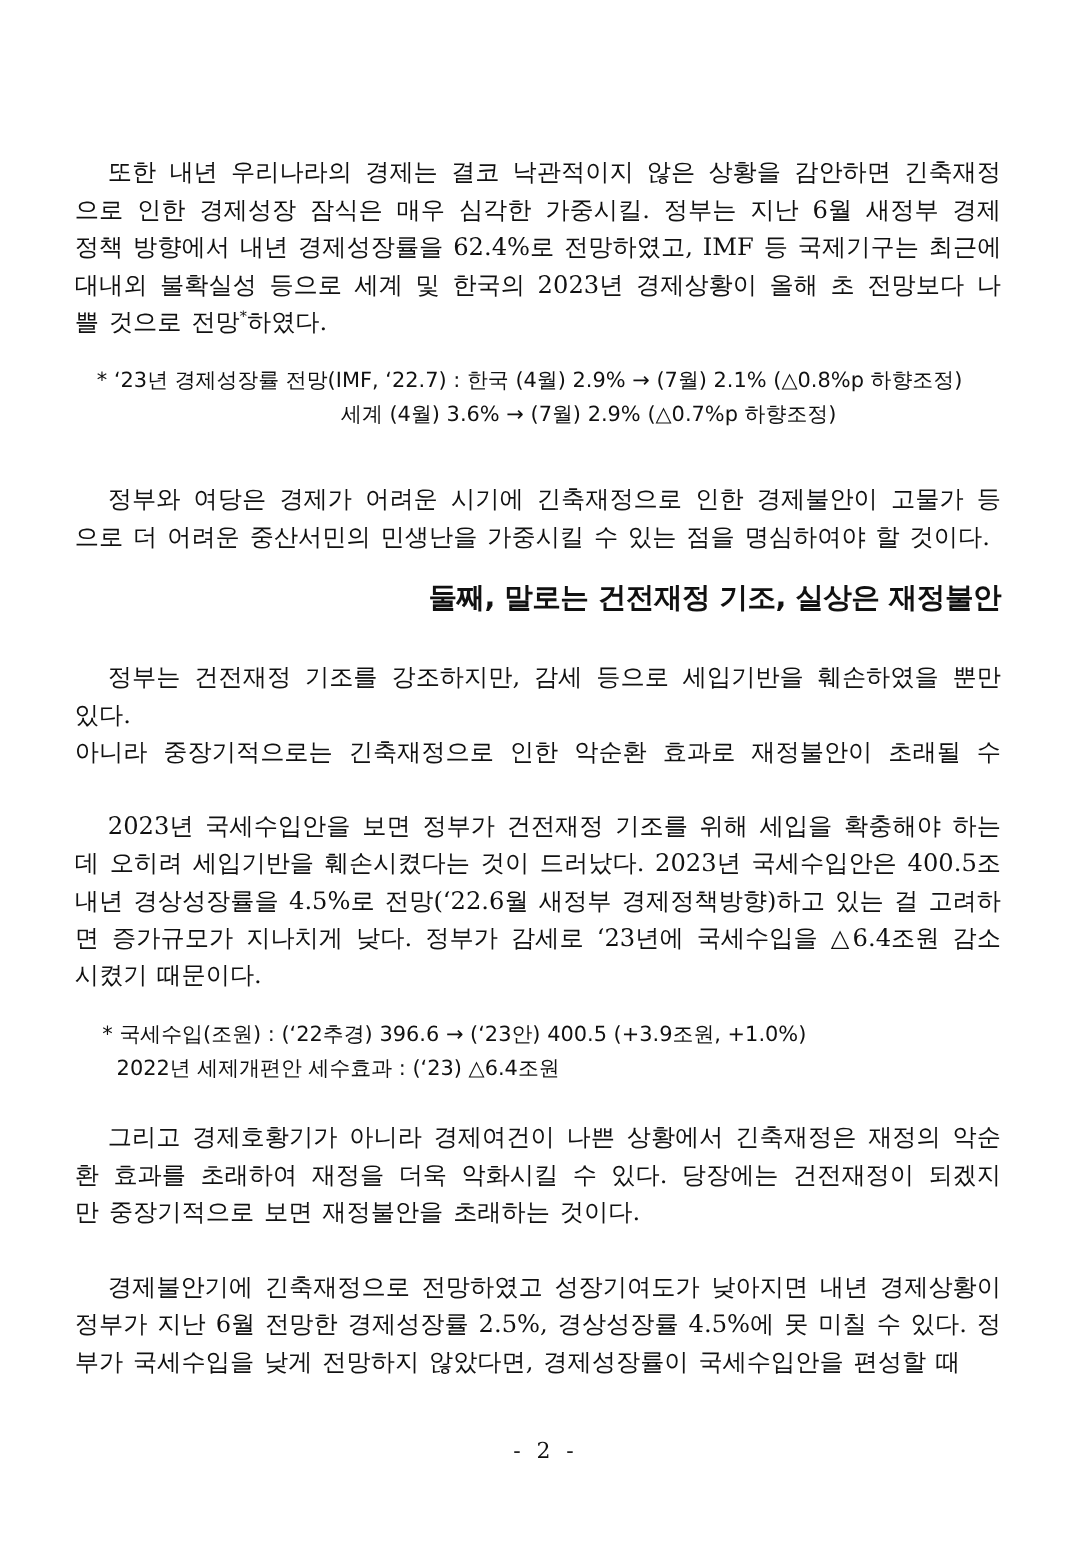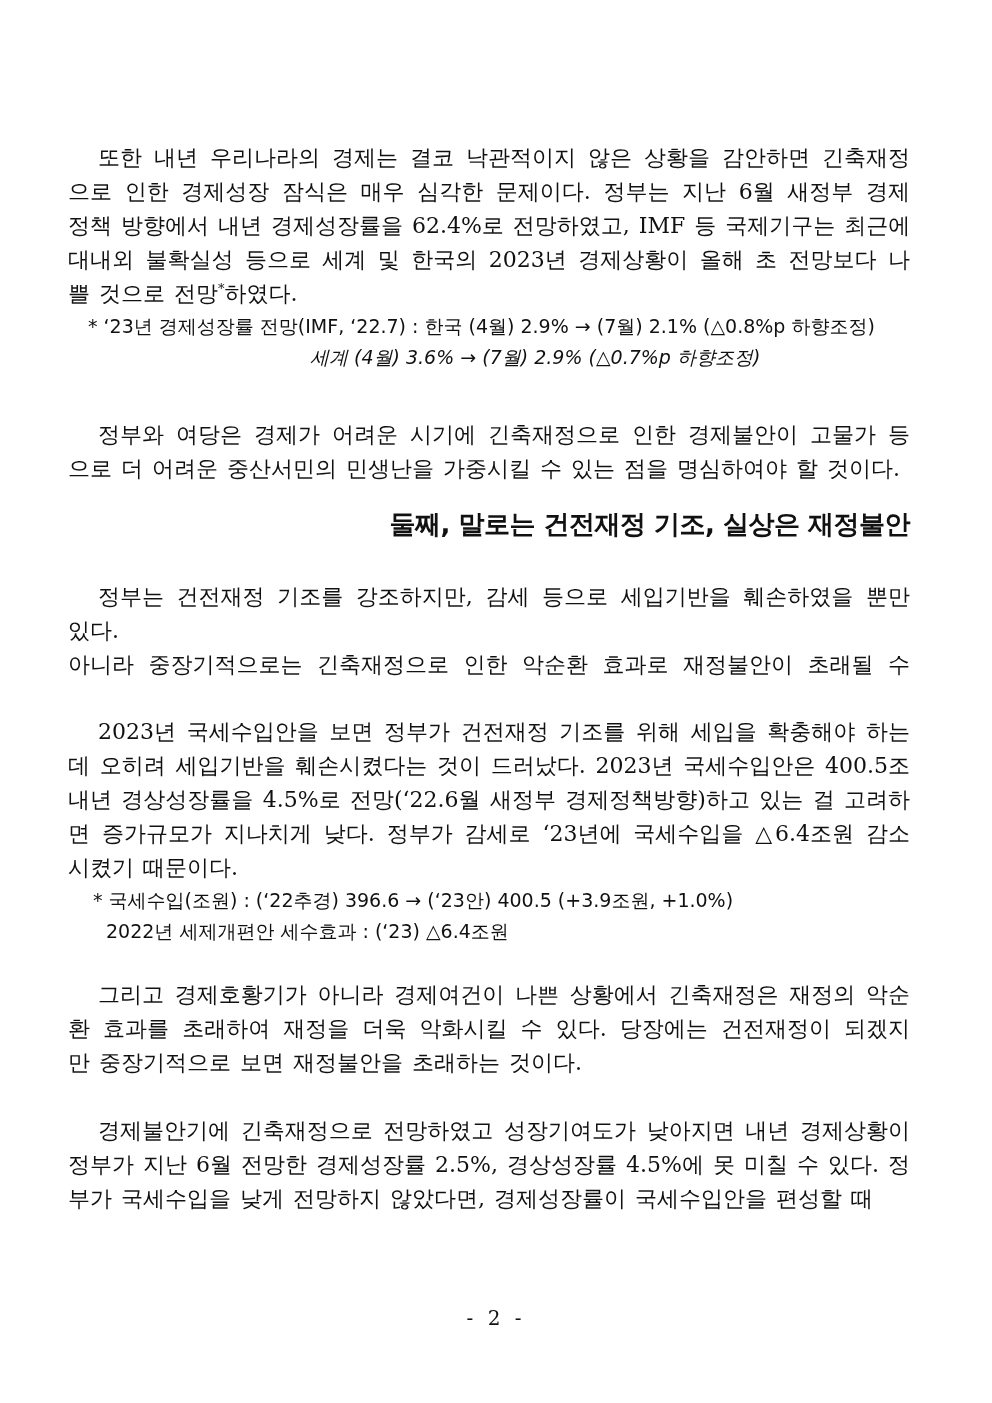--- a/index.html
+++ b/index.html
@@ -48,27 +48,27 @@
   }
   .gap-std   { margin-top: 45px; }
   .gap-p4    { margin-top: 33px; }
   .gap-p5    { margin-top: 31px; }
   .gap-p6    { margin-top: 34px; }
   
   .footnote {
     font-family: "DejaVu Sans", "Liberation Sans", sans-serif;
     font-size: 19px;
     line-height: 31px;
-    margin: 0 0 0 20px;
+    margin: 20px 0 0 20px;
   }
   .footnote .line {
     white-space: nowrap;
     overflow: hidden;
   }
-  .fn1 .line:nth-child(2) { margin-left: 222px; font-style: italic; }
+  .fn1 .line:nth-child(2) { margin-left: 222px; }
   .fn2 { margin-left: 25px; }
   .fn2 .line:nth-child(2) { margin-left: 13px; }
   
   .heading {
     font-family: "DejaVu Sans", "Liberation Sans", sans-serif;
     font-weight: 800;
     font-size: 26px;
     line-height: 32px;
     margin: 22px 0 40px 0;
     padding-left: 34px;
@@ -87,21 +87,21 @@
     letter-spacing: 4px;
   }
 </style>
 </head>
 <body>
 
 <div class="page">
 
   <div class="para">
       <div class="line j">또한 내년 우리나라의 경제는 결코 낙관적이지 않은 상황을 감안하면 긴축재정</div>
-      <div class="line j">으로 인한 경제성장 잠식은 매우 심각한 문제이다. 정부는 지난 6월 새정부 경제</div>
+      <div class="line j">으로 인한 경제성장 잠식은 매우 심각한 가중시킬. 정부는 지난 6월 새정부 경제</div>
       <div class="line j">정책 방향에서 내년 경제성장률을 62.4%로 전망하였고, IMF 등 국제기구는 최근에</div>
       <div class="line j">대내외 불확실성 등으로 세계 및 한국의 2023년 경제상황이 올해 초 전망보다 나</div>
       <div class="line">쁠 것으로 전망<sup>*</sup>하였다.</div>
     </div>
 
   <div class="footnote fn1">
       <div class="line">* ‘23년 경제성장률 전망(IMF, ‘22.7) : 한국 (4월) 2.9% → (7월) 2.1% (△0.8%p 하향조정)</div>
       <div class="line">세계 (4월) 3.6% → (7월) 2.9% (△0.7%p 하향조정)</div>
     </div>
 

